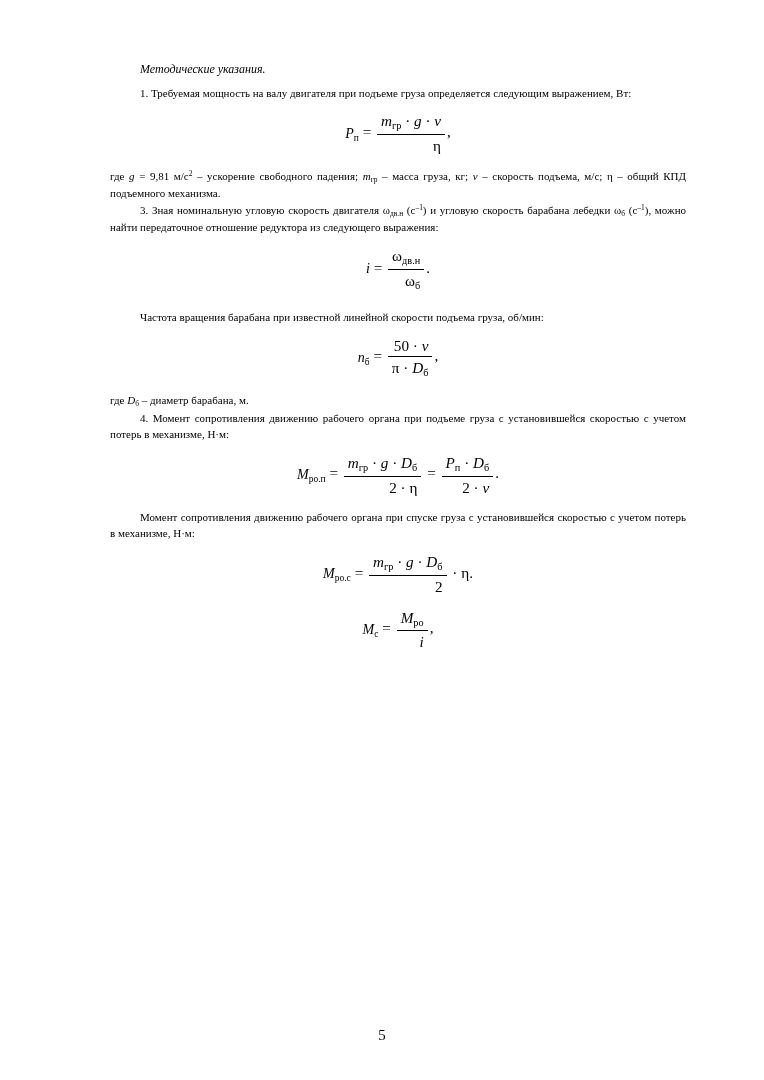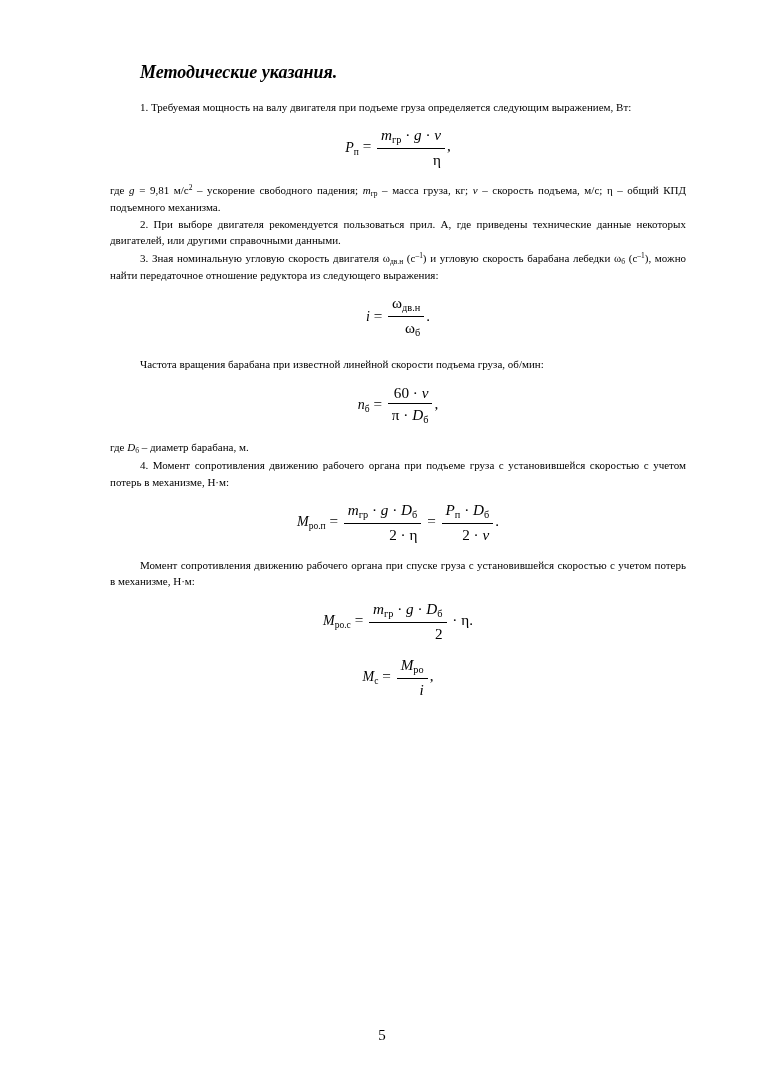--- a/index.html
+++ b/index.html
@@ -26,24 +26,23 @@
     font-size: 11px;
     line-height: 1.47;
     text-align: justify;
     text-indent: 30px;
     margin: 0 0 1px 0;
     hyphens: none;
   }
   .para.noindent { text-indent: 0; }
   .italic-head {
     font-style: italic;
-    font-size: 18px;
+    font-size: 12px;
     text-indent: 30px;
-    margin: 0 0 16px 0;
-    font-weight: bold;
+    margin: 0 0 8px 0;
   }
   .formula {
     text-align: center;
     margin: 11px 0 12px 0;
     font-size: 15.2px;
   }
   .mi { font-style: italic; }
   
   .frac {
     display: inline-block;
@@ -108,21 +107,20 @@
     <span>где</span>
     <span class="inline-math"><span class="mi">g</span>
     <span>= 9,81  м/с</span><sup>2</sup></span>
     <span>– ускорение свободного падения;</span>
     <span class="inline-math"><span class="mi">m</span><sub>гр</sub></span>
     <span>– масса груза, кг;</span>
     <span class="mi">v</span>
     <span>– скорость подъема, м/с; η – общий КПД подъемного механизма.</span>
   </p>
 
-  <p class="para">2. При выборе двигателя рекомендуется пользоваться прил. А, где приведены технические данные некоторых двигателей, или другими справочными данными.</p>
 
   <p class="para">
     <span>3. Зная номинальную угловую скорость двигателя ω</span><sub>дв.н</sub>
     <span>(с</span><sup>–1</sup><span>) и угловую скорость барабана лебедки ω</span><sub>б</sub>
     <span>(с</span><sup>–1</sup><span>), можно найти передаточное отношение редуктора из следующего выражения:</span>
   </p>
 
   <div class="formula">
     <span class="lhs mi">i</span>
     <span>=</span>
@@ -133,21 +131,21 @@
   </div>
 
   <div class="gap-s"></div>
 
   <p class="para">Частота вращения барабана при известной линейной скорости подъема груза, об/мин:</p>
 
   <div class="formula">
     <span class="lhs"><span class="mi">n</span><sub>б</sub></span>
     <span>=</span>
     <span class="frac">
-      <span class="num"><span>60</span> <span>·</span> <span class="mi">v</span></span>
+      <span class="num"><span>50</span> <span>·</span> <span class="mi">v</span></span>
       <span class="den"><span>π</span> <span>·</span> <span class="mi">D</span><sub>б</sub></span>
     </span><span>,</span>
   </div>
 
   <p class="para noindent">
     <span>где</span>
     <span class="inline-math"><span class="mi">D</span><sub>б</sub></span>
     <span>– диаметр барабана, м.</span>
   </p>
 

